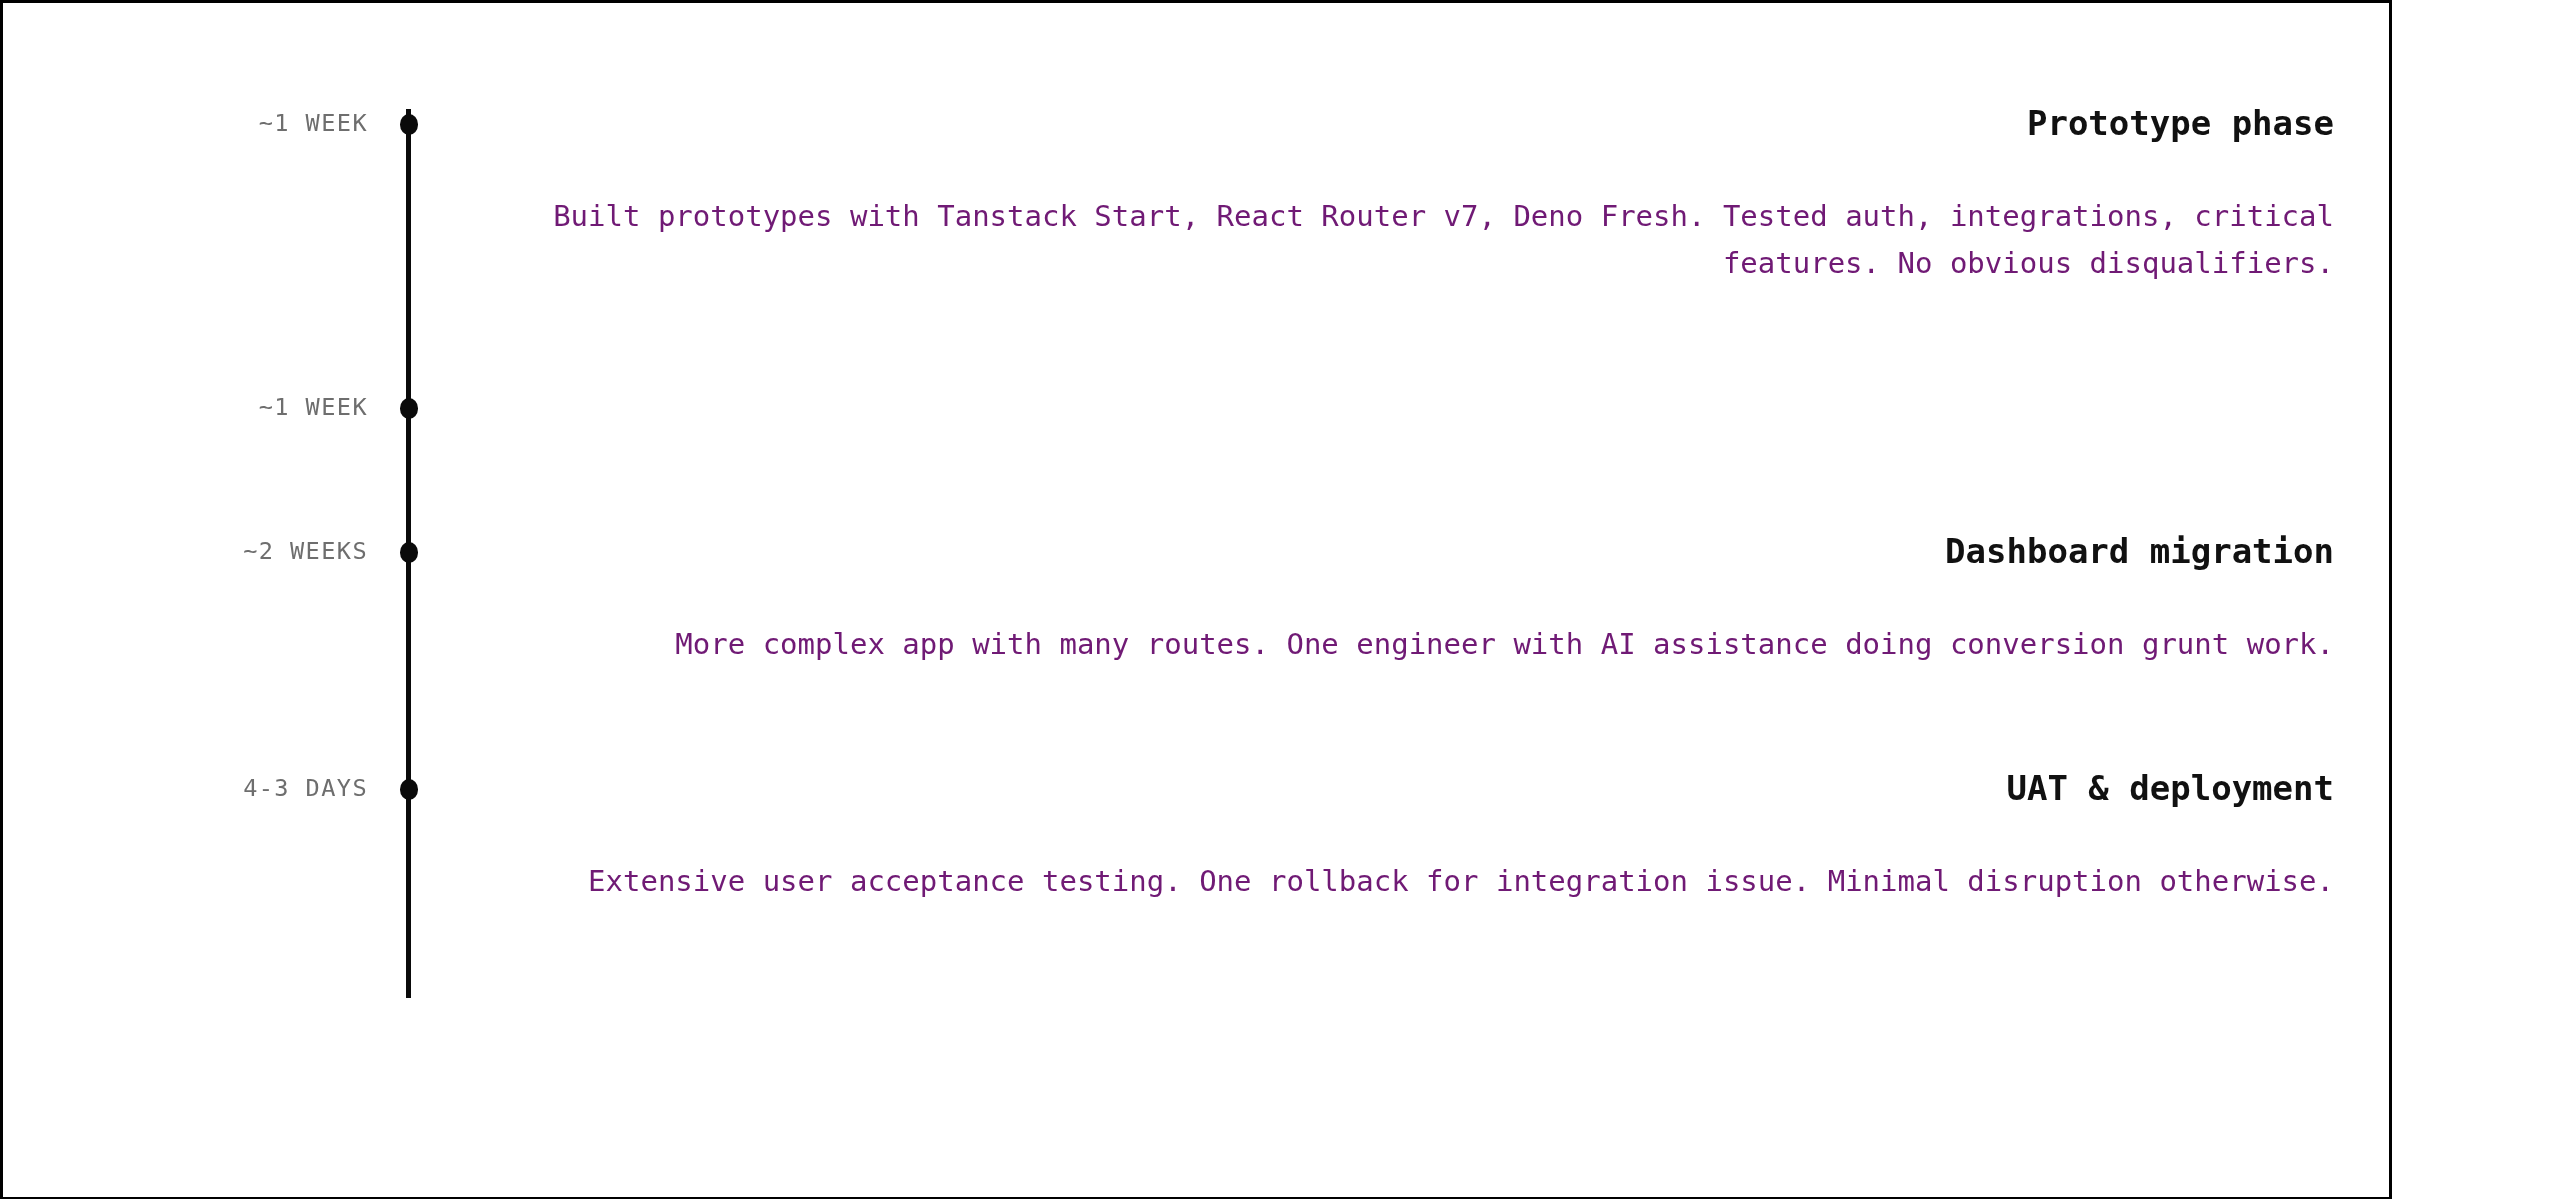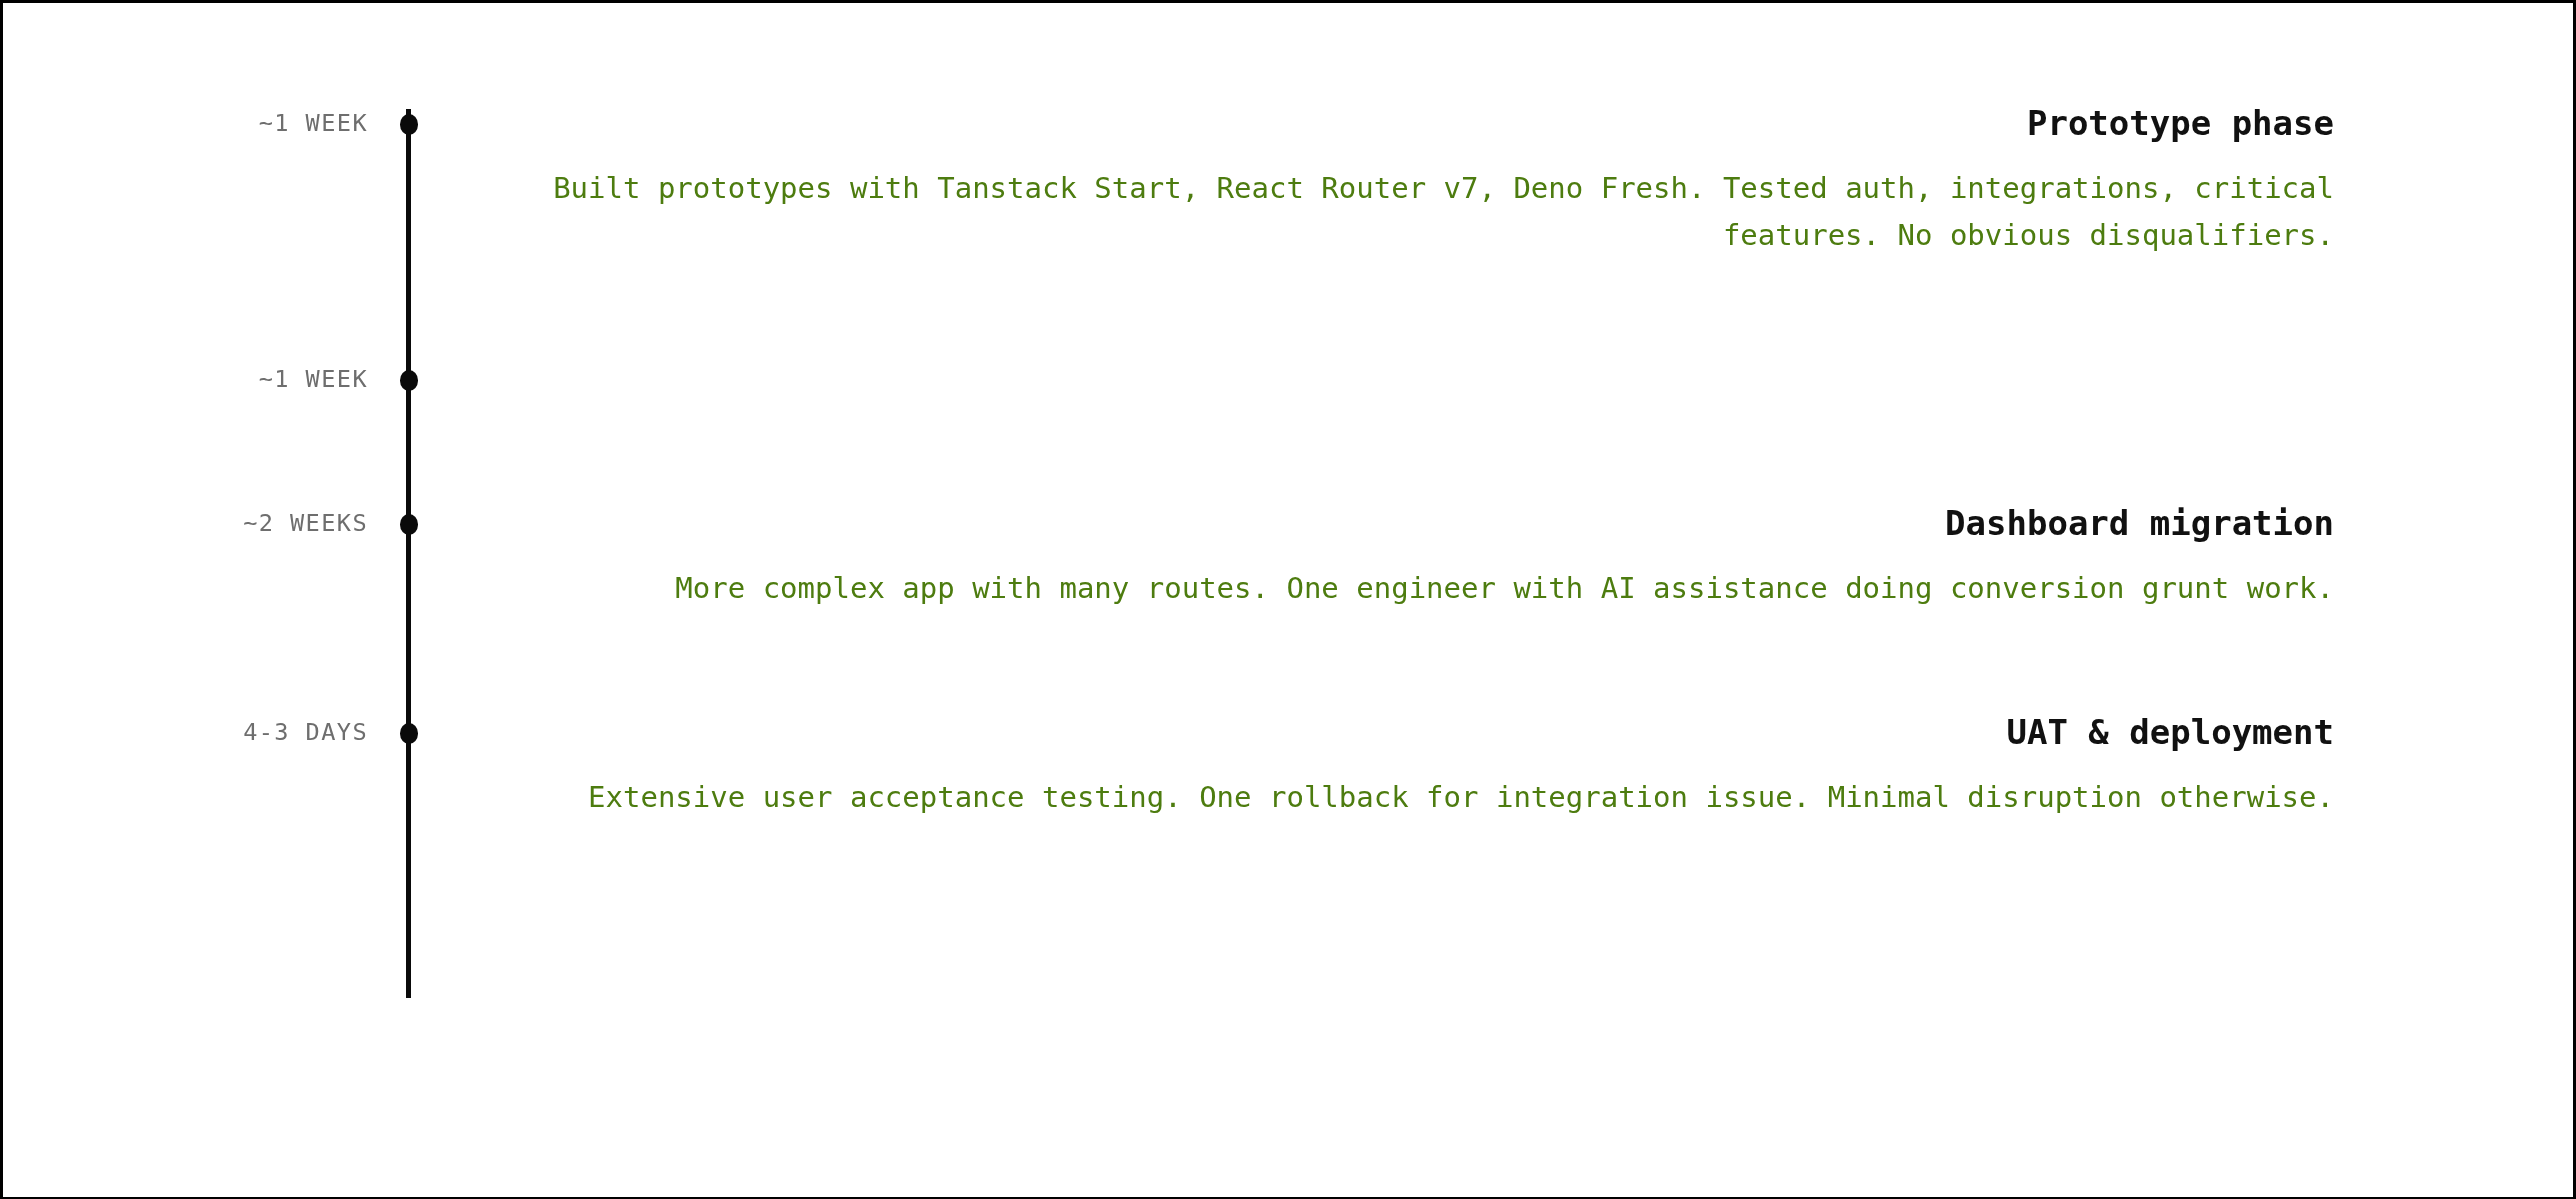--- a/index.html
+++ b/index.html
@@ -8,21 +8,21 @@
     width: 2576px;
     height: 1200px;
     background: #ffffff;
     overflow: hidden;
     font-family: "DejaVu Sans Mono", monospace;
   }
 
   .page-frame {
     position: absolute;
     left: 0; top: 0;
-    width: 2576px;
+    width: 2392px;
     height: 1200px;
     border: 3.6px solid #000000;
     background: #ffffff;
   }
 
   .timeline {
     position: absolute;
     left: 0;
     top: 97px;
     width: 2576px;
@@ -76,24 +76,24 @@
 
   .entry-title {
     font-size: 34px;
     line-height: 47px;
     font-weight: 700;
     color: #111111;
     white-space: nowrap;
   }
 
   .entry-description {
-    margin-top: 18px;
+    margin-top: 46px;
     font-size: 29px;
     line-height: 47px;
-    color: #4d7c0f;
+    color: #701a75;
   }
 </style>
 </head>
 <body>
 
 <div class="page-frame">
   <div class="timeline">
     <div class="timeline-line"></div>
     <div id="entries">
   <div class="entry">

